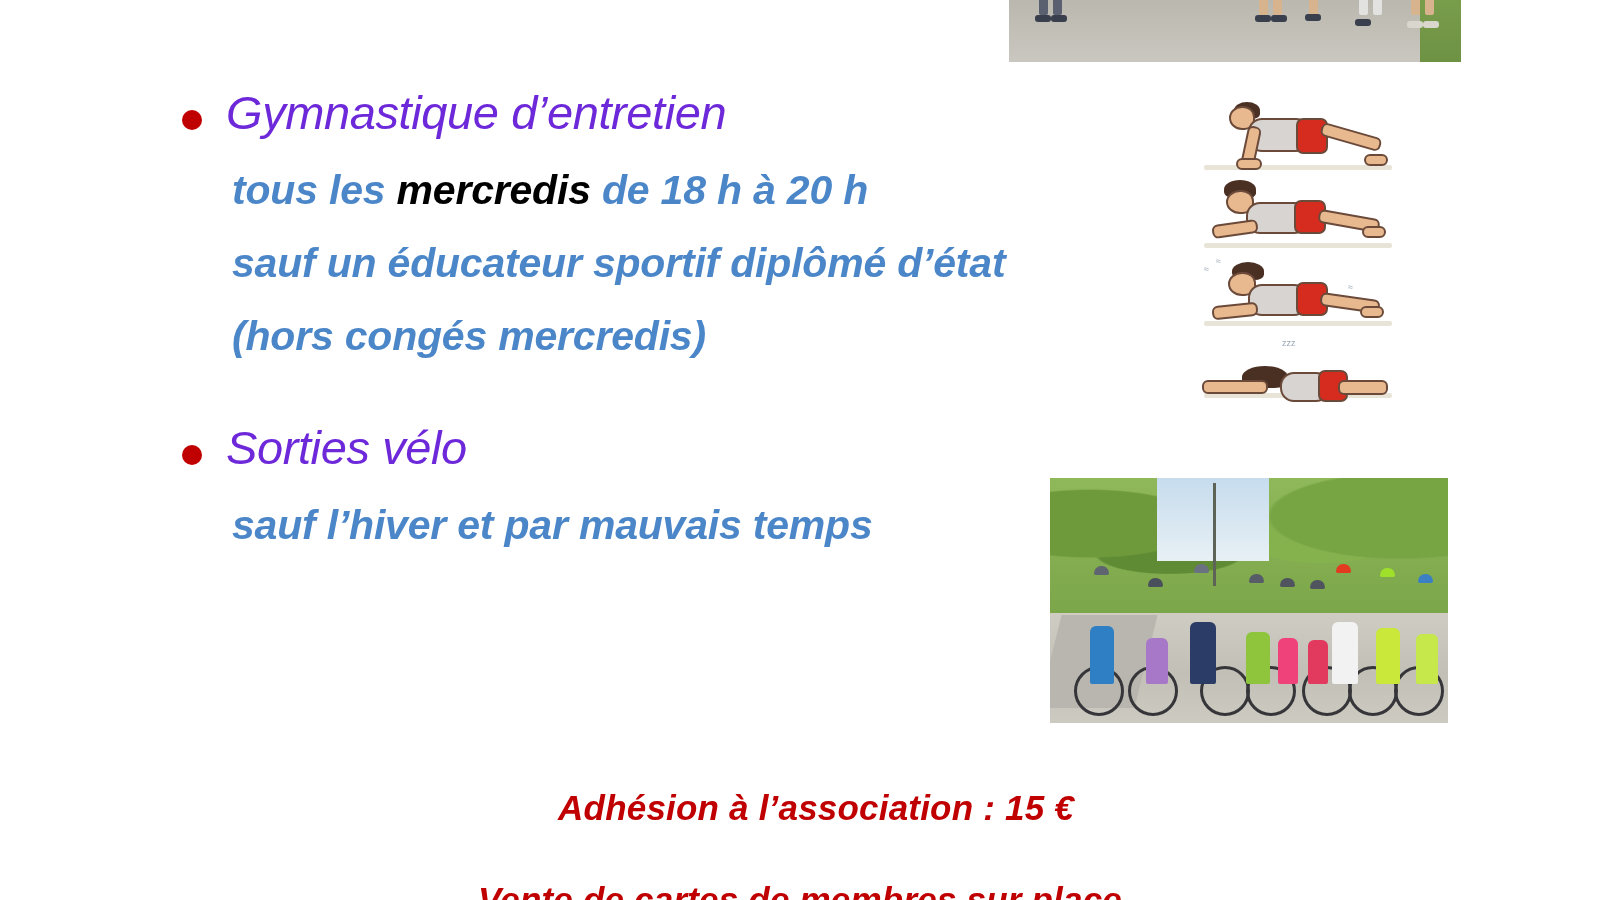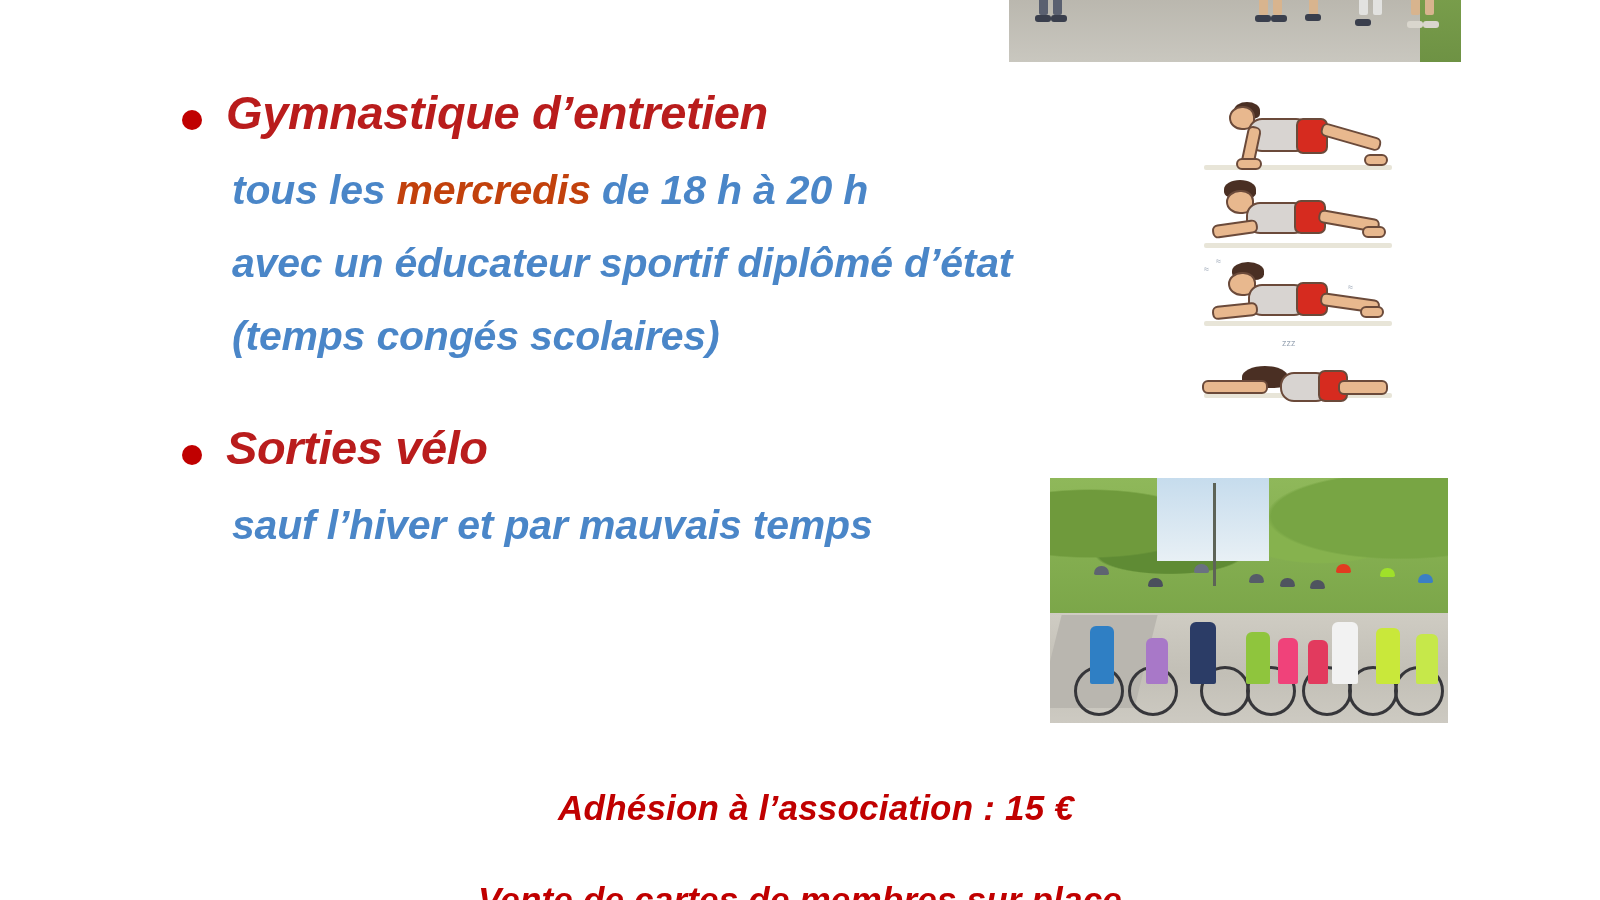--- a/index.html
+++ b/index.html
@@ -35,23 +35,23 @@
   .bullet-dot {
     width: 20px;
     height: 20px;
     border-radius: 50%;
     background: #C00000;
     flex: 0 0 20px;
     margin-top: 24px;
     margin-right: 24px;
   }
   .heading {
-    color: #b91c1c;
+    color: #6d28d9;
     font-size: 47px;
-    font-weight: bold;
+    font-weight: normal;
     font-style: italic;
     line-height: 1.15;
     letter-spacing: -0.4px;
     white-space: nowrap;
     text-align: center;
   }
 
   .sub-lines {
     margin-left: 50px;
     margin-top: 14px;
@@ -59,21 +59,21 @@
   .sub-line {
     color: #4A86C8;
     font-size: 41px;
     font-weight: bold;
     font-style: italic;
     line-height: 1.78;
     white-space: nowrap;
     letter-spacing: -0.2px;
   }
   .sub-line .accent {
-    color: #c2410c;
+    color: #000000;
   }
 
   
   .footer {
     position: absolute;
     left: 0;
     top: 790px;
     width: 1600px;
     text-align: center;
   }
@@ -330,24 +330,24 @@
     <div class="bullet-block">
       <div class="bullet-row">
         <div class="bullet-dot"></div>
         <div class="heading">Gymnastique d’entretien</div>
       </div>
       <div class="sub-lines">
         <div class="sub-line">
           <span>tous les </span><span class="accent">mercredis</span><span> de 18 h à 20 h</span>
         </div>
         <div class="sub-line">
-          <span>avec un éducateur sportif diplômé d’état</span>
+          <span>sauf un éducateur sportif diplômé d’état</span>
         </div>
         <div class="sub-line">
-          <span>(temps congés scolaires)</span>
+          <span>(hors congés mercredis)</span>
         </div>
       </div>
     </div>
 
     <div class="bullet-block second">
       <div class="bullet-row">
         <div class="bullet-dot"></div>
         <div class="heading">Sorties vélo</div>
       </div>
       <div class="sub-lines">

